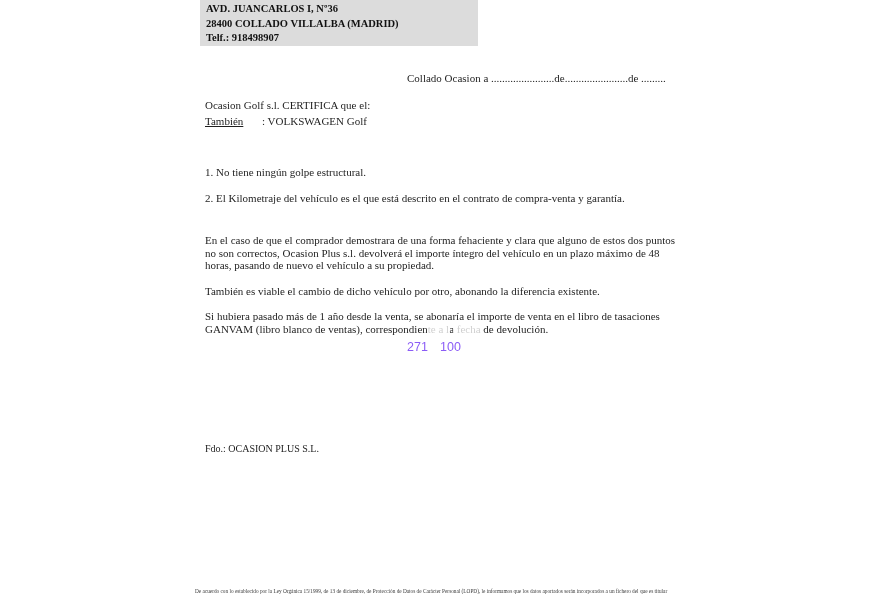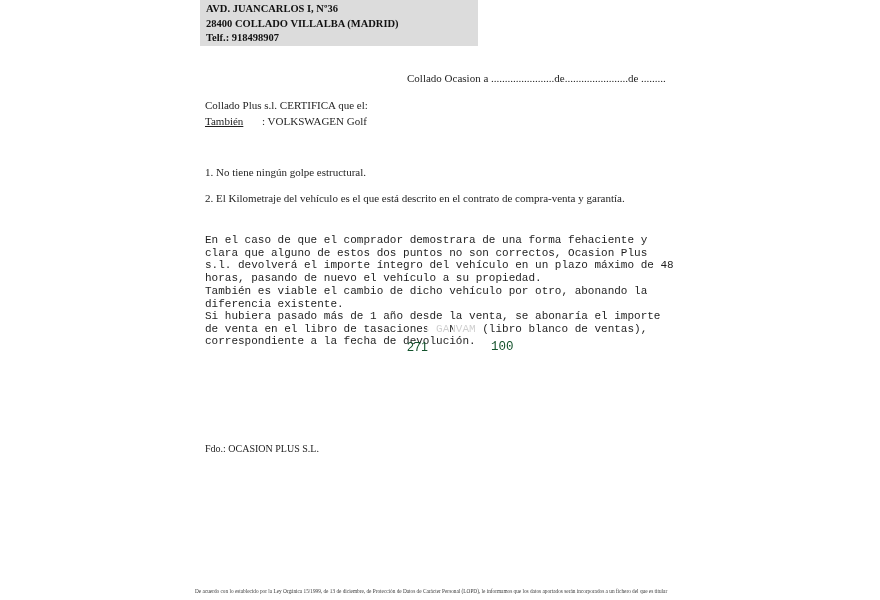--- a/index.html
+++ b/index.html
@@ -49,32 +49,31 @@
     line-height: 12.8px;
     width: 478px;
   }
   .para {
     position: absolute;
     left: 205px;
     width: 474px;
     font-size: 11px;
     line-height: 12.6px;
     text-align: left;
-    font-family: Liberation Mono, monospace;
   }
   .smudge {
     position: absolute;
     background: rgba(255,255,255,0.78);
     border-radius: 2px;
   }
   .annot-num {
     position: absolute;
     font-family: "Liberation Sans", sans-serif;
     font-size: 12.5px;
-    color: #14532d;
+    color: #8b5cf6;
   }
   .signature {
     position: absolute;
     left: 205px;
     top: 443px;
     font-size: 10px;
   }
   .footer {
     position: absolute;
     left: 195px;
@@ -95,34 +94,34 @@
 
   <div class="letterhead">
     <div>AVD. JUANCARLOS I, Nº36</div>
     <div>28400 COLLADO VILLALBA (MADRID)</div>
     <div>Telf.: 918498907</div>
   </div>
 
   <div class="dateline">Collado Ocasion a .......................de.......................de .........</div>
 
   <div class="certify">
-    <div>Collado Plus s.l. CERTIFICA que el:</div>
+    <div>Ocasion Golf s.l. CERTIFICA que el:</div>
     <div><span class="field-label-wrap"><span class="underlined">También</span></span><span>: </span><span>VOLKSWAGEN Golf</span></div>
   </div>
 
   <div class="point" style="top:166px;">1. No tiene ningún golpe estructural.</div>
   <div class="point" style="top:192px;">2. El Kilometraje del vehículo es el que está descrito en el contrato de compra-venta y garantía.</div>
 
   <div class="para" style="top:234px;">En el caso de que el comprador demostrara de una forma fehaciente y clara que alguno de estos dos puntos no son correctos, Ocasion Plus s.l. devolverá el importe íntegro del vehículo en un plazo máximo de 48 horas, pasando de nuevo el vehículo a su propiedad.</div>
   <div class="para" style="top:285px;">También es viable el cambio de dicho vehículo por otro, abonando la diferencia existente.</div>
   <div class="para" style="top:310px;">Si hubiera pasado más de 1 año desde la venta, se abonaría el importe de venta en el libro de tasaciones GANVAM (libro blanco de ventas), correspondiente a la fecha de devolución.</div>
 
   <div class="smudge" style="left:427px; top:320px; width:23px; height:15px;"></div>
   <div class="smudge" style="left:453px; top:320px; width:29px; height:15px;"></div>
 
   <div class="annot-num" style="left:407px; top:340px;">271</div>
-  <div class="annot-num" style="left:491px; top:340px;font-family:Liberation Mono, monospace;">100</div>
+  <div class="annot-num" style="left:440px; top:340px;">100</div>
 
   <div class="signature">Fdo.: OCASION PLUS S.L.</div>
 
   <div class="footer">De acuerdo con lo establecido por la Ley Orgánica 15/1999, de 13 de diciembre, de Protección de Datos de Carácter Personal (LOPD), le informamos que los datos aportados serán incorporados a un fichero del que es titular</div>
 
 </div>
 
 </body></html>

